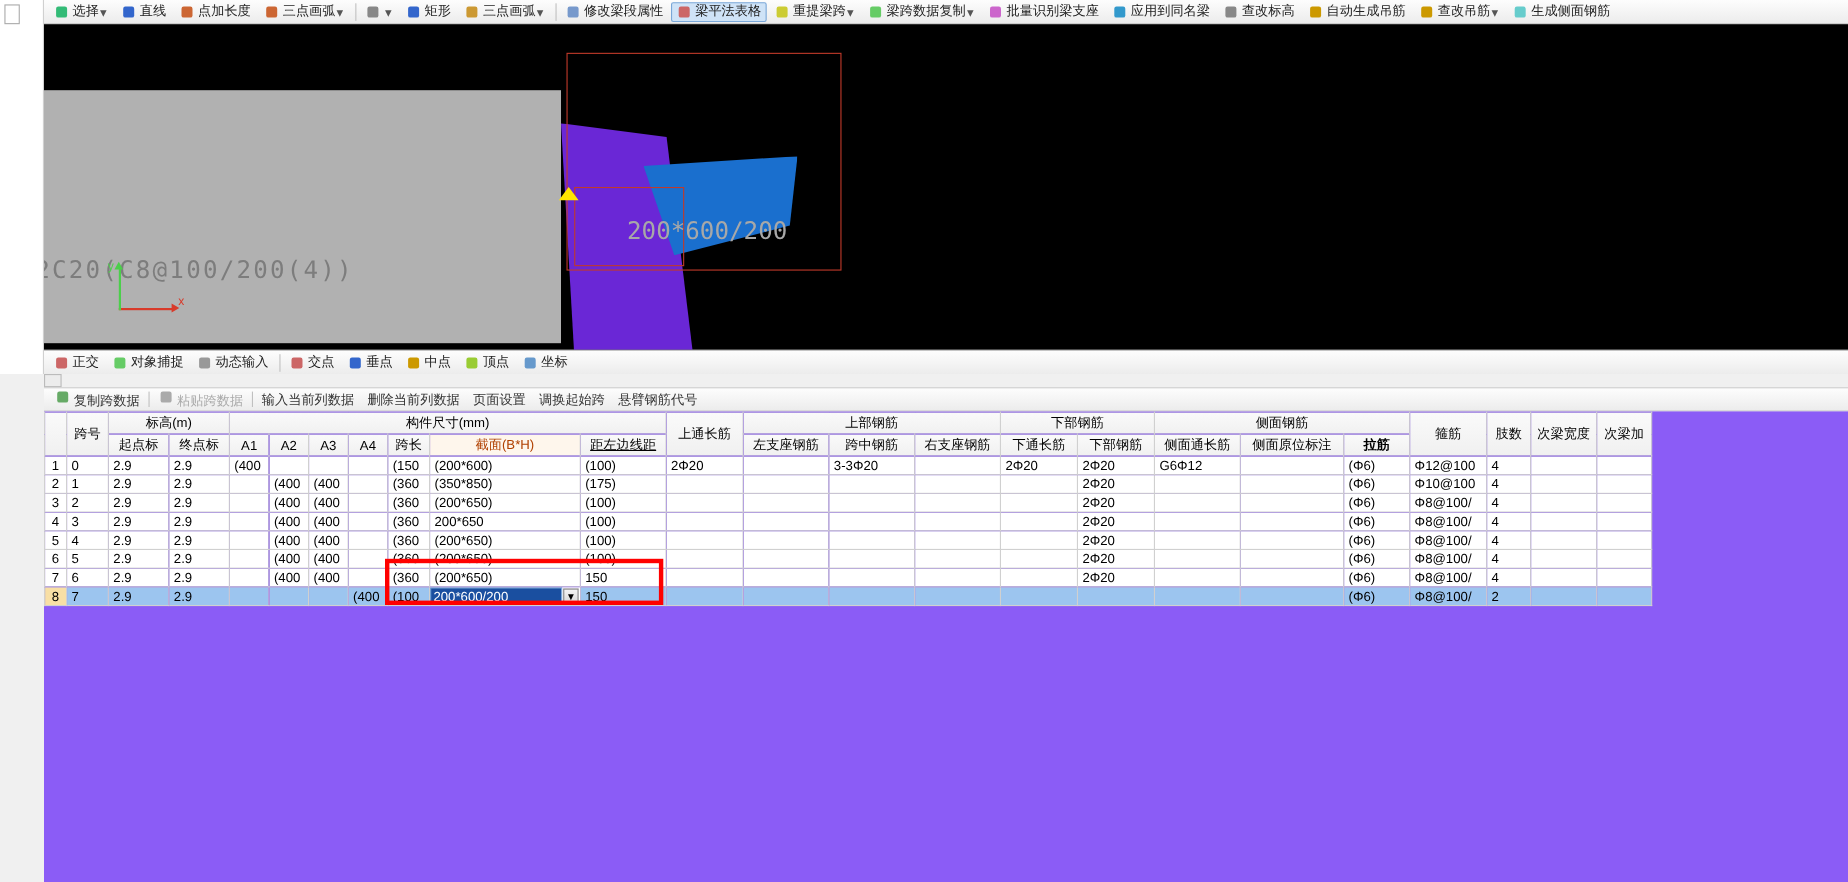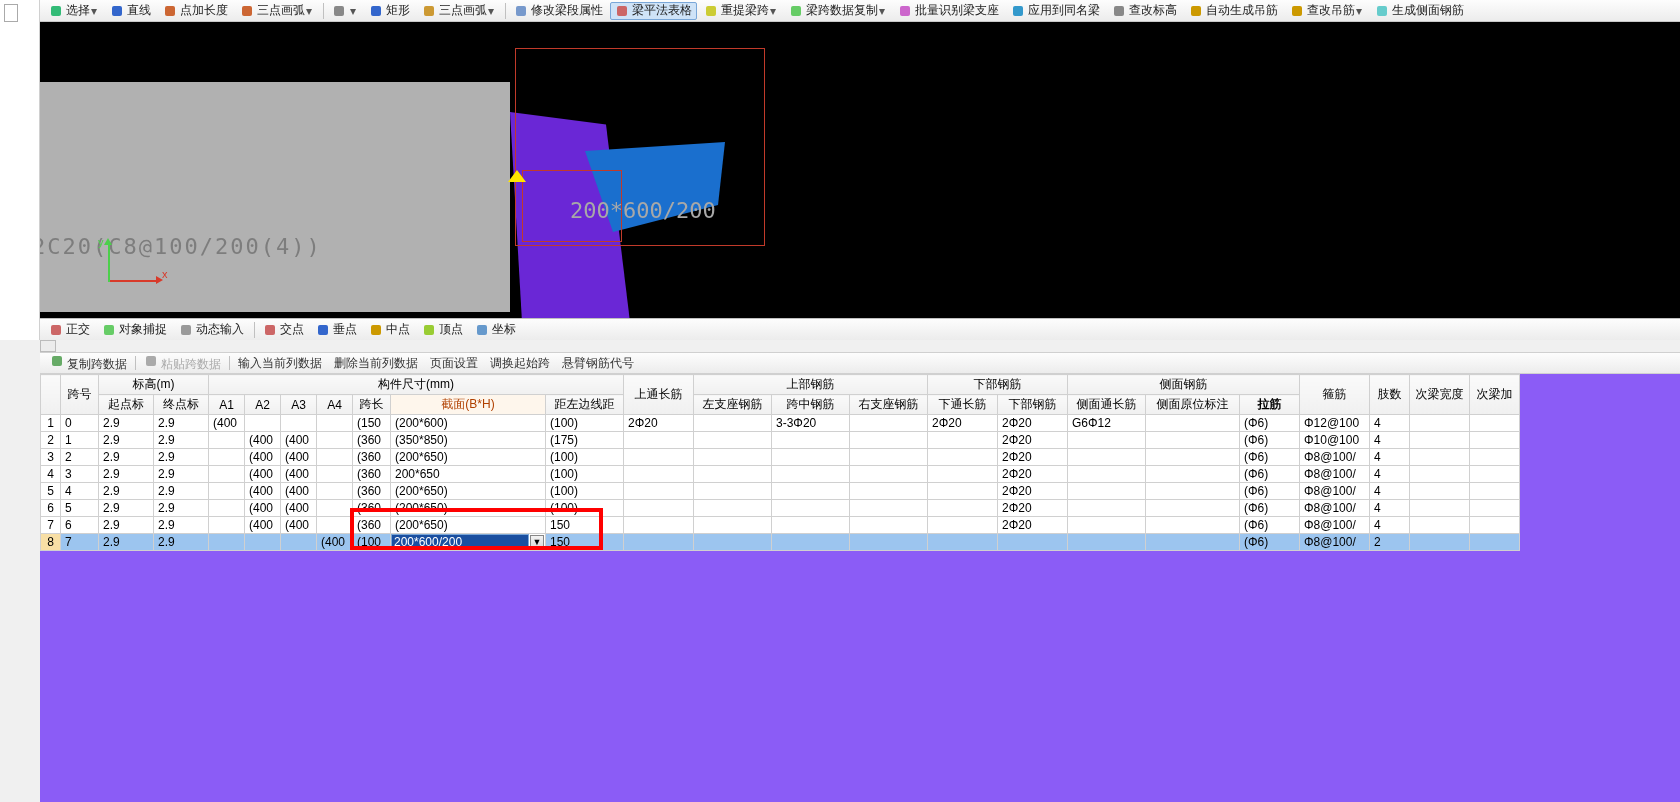--- a/index.html
+++ b/index.html
@@ -532,22 +532,22 @@
           <th colspan="1" rowspan="2" style="width: 50px;">次梁加</th>
         </tr>
         <tr>
           <th colspan="1" style="width: 55px; margin-top: 16px;">起点标</th>
           <th colspan="1" style="width: 55px;">终点标</th>
           <th colspan="1" style="width: 36px;">A1</th>
           <th colspan="1" style="width: 36px;">A2</th>
           <th colspan="1" style="width: 36px;">A3</th>
           <th colspan="1" style="width: 36px;">A4</th>
           <th colspan="1" style="width: 38px;">跨长</th>
-          <th colspan="1" class="section-header" style="width: 155px;">截面(B*H)</th>
-          <th colspan="1" style="width: 78px;">距左边线距</th>
+          <th colspan="1" class="section-header" style="width: 137px;">截面(B*H)</th>
+          <th colspan="1" style="width: 78px; text-decoration: underline;">距左边线距</th>
           <th colspan="1" style="width: 78px; font-family: Liberation Mono, monospace;">左支座钢筋</th>
           <th colspan="1" style="width: 78px;">跨中钢筋</th>
           <th colspan="1" style="width: 78px;">右支座钢筋</th>
           <th colspan="1" style="width: 70px;">下通长筋</th>
           <th colspan="1" style="width: 70px;">下部钢筋</th>
           <th colspan="1" style="width: 78px;">侧面通长筋</th>
           <th colspan="1" style="width: 94px; font-family: Liberation Serif, serif;">侧面原位标注</th>
           <th colspan="1" style="width: 60px; font-weight: bold;">拉筋</th>
         </tr>
       </thead>

